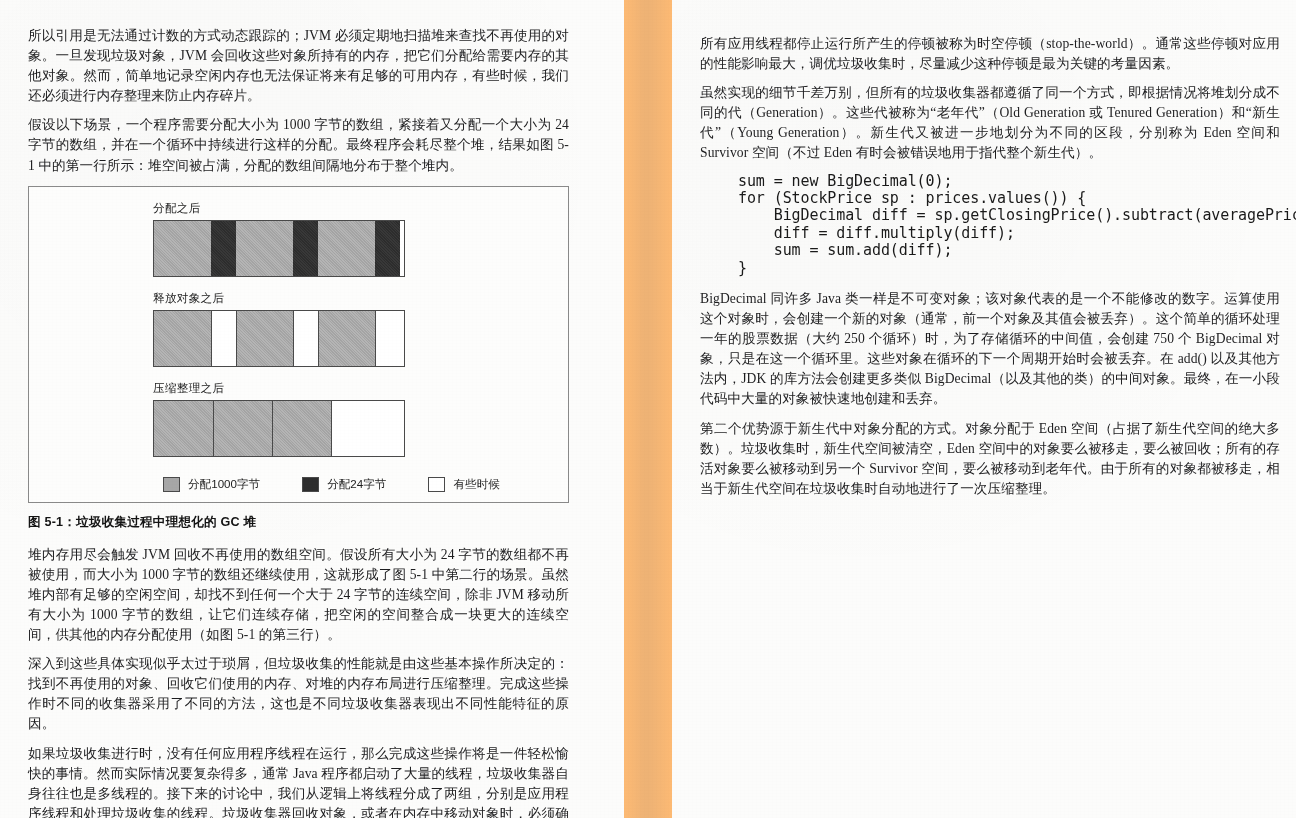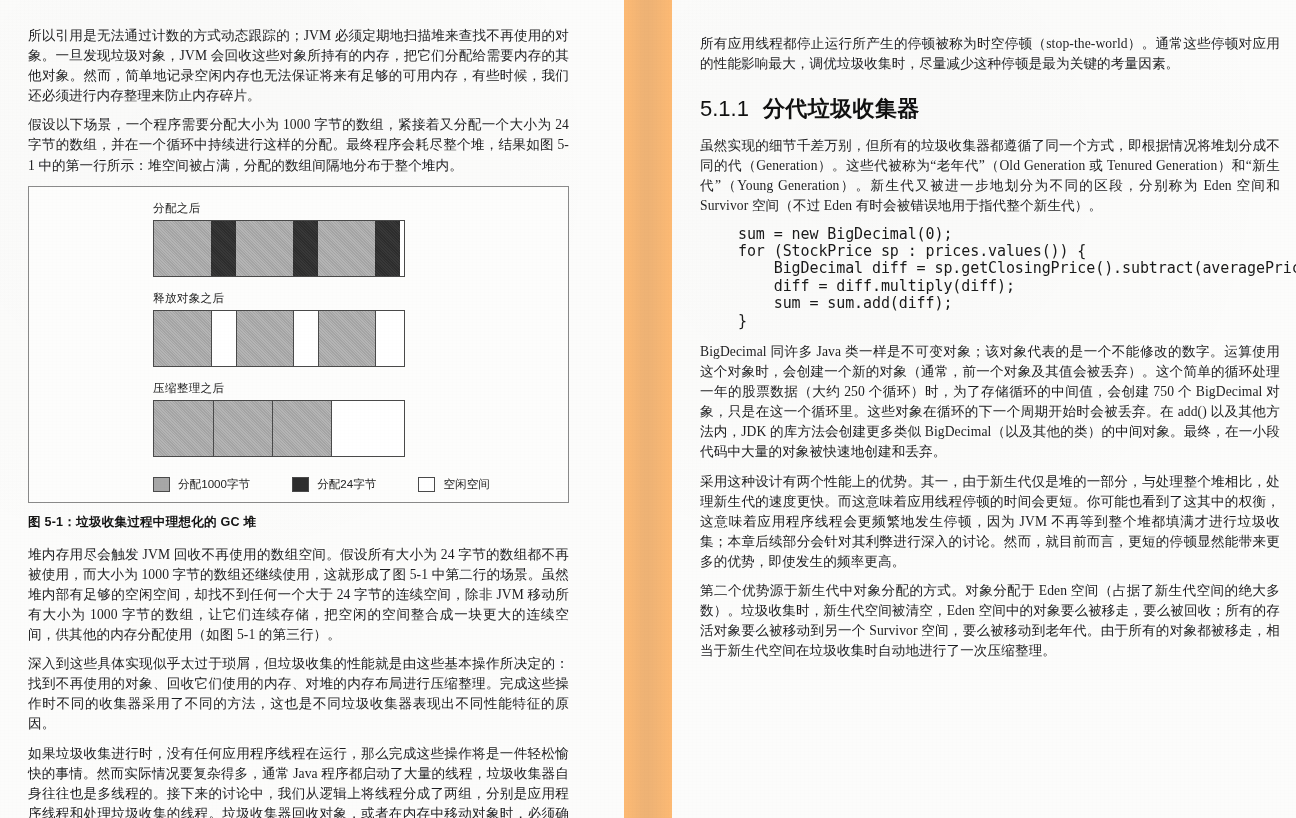--- a/index.html
+++ b/index.html
@@ -135,21 +135,21 @@
 
   .legend {
     display: flex;
     align-items: center;
     padding-left: 124px;
     margin-top: 20px;
     font-family: "Liberation Sans", "DejaVu Sans", sans-serif;
     font-size: 11.6px;
     color: #1e1e1e;
   }
-  .legend .item { display: flex; align-items: center; }
+  .legend .item { display: flex; align-items: center; margin-left: 10px; }
   .legend .item + .item { margin-left: 42px; }
   .legend .swatch {
     width: 17px; height: 15px;
     border: 1.3px solid #4a4a4a;
     margin-right: 8px;
     box-sizing: border-box;
   }
   .legend .swatch.alloc1000 {
     background: #a7a7a7;
   }
@@ -228,55 +228,51 @@
           <div class="item">
             <span class="swatch alloc1000"></span>
             <span>分配1000字节</span>
           </div>
           <div class="item">
             <span class="swatch alloc24"></span>
             <span>分配24字节</span>
           </div>
           <div class="item">
             <span class="swatch free"></span>
-            <span>空闲空间</span>
+            <span>有些时候</span>
           </div>
         </div>
       </div>
 
       <div class="fig-caption">图 5-1：垃圾收集过程中理想化的 GC 堆</div>
 
       <p class="para">堆内存用尽会触发 JVM 回收不再使用的数组空间。假设所有大小为 24 字节的数组都不再被使用，而大小为 1000 字节的数组还继续使用，这就形成了图 5-1 中第二行的场景。虽然堆内部有足够的空闲空间，却找不到任何一个大于 24 字节的连续空间，除非 JVM 移动所有大小为 1000 字节的数组，让它们连续存储，把空闲的空间整合成一块更大的连续空间，供其他的内存分配使用（如图 5-1 的第三行）。</p>
       <p class="para">深入到这些具体实现似乎太过于琐屑，但垃圾收集的性能就是由这些基本操作所决定的：找到不再使用的对象、回收它们使用的内存、对堆的内存布局进行压缩整理。完成这些操作时不同的收集器采用了不同的方法，这也是不同垃圾收集器表现出不同性能特征的原因。</p>
       <p class="para">如果垃圾收集进行时，没有任何应用程序线程在运行，那么完成这些操作将是一件轻松愉快的事情。然而实际情况要复杂得多，通常 Java 程序都启动了大量的线程，垃圾收集器自身往往也是多线程的。接下来的讨论中，我们从逻辑上将线程分成了两组，分别是应用程序线程和处理垃圾收集的线程。垃圾收集器回收对象，或者在内存中移动对象时，必须确保应用程序线程不再继续使用这些对象。这一点在收集器移动对象时尤其重要：在操作过程中，对象的内存地址会发生变化，因此这个过程中任何应用线程都不应再访问该对象。</p>
     </div>
   </div>
 
   <div class="gutter"></div>
 
   <div class="page right">
     <div class="page-body" style="top:34px;">
 
       <p class="para">所有应用线程都停止运行所产生的停顿被称为时空停顿（stop-the-world）。通常这些停顿对应用的性能影响最大，调优垃圾收集时，尽量减少这种停顿是最为关键的考量因素。</p>
 
-      <div class="heading">
-        <span class="num">5.1.1</span><span>分代垃圾收集器</span>
-      </div>
 
       <p class="para">虽然实现的细节千差万别，但所有的垃圾收集器都遵循了同一个方式，即根据情况将堆划分成不同的代（Generation）。这些代被称为“老年代”（Old Generation 或 Tenured Generation）和“新生代”（Young Generation）。新生代又被进一步地划分为不同的区段，分别称为 Eden 空间和 Survivor 空间（不过 Eden 有时会被错误地用于指代整个新生代）。</p>
 
       <pre class="code">sum = new BigDecimal(0);
 for (StockPrice sp : prices.values()) {
     BigDecimal diff = sp.getClosingPrice().subtract(averagePrice);
     diff = diff.multiply(diff);
     sum = sum.add(diff);
 }</pre>
 
       <p class="para">BigDecimal 同许多 Java 类一样是不可变对象；该对象代表的是一个不能修改的数字。运算使用这个对象时，会创建一个新的对象（通常，前一个对象及其值会被丢弃）。这个简单的循环处理一年的股票数据（大约 250 个循环）时，为了存储循环的中间值，会创建 750 个 BigDecimal 对象，只是在这一个循环里。这些对象在循环的下一个周期开始时会被丢弃。在 add() 以及其他方法内，JDK 的库方法会创建更多类似 BigDecimal（以及其他的类）的中间对象。最终，在一小段代码中大量的对象被快速地创建和丢弃。</p>
-      <p class="para">采用这种设计有两个性能上的优势。其一，由于新生代仅是堆的一部分，与处理整个堆相比，处理新生代的速度更快。而这意味着应用线程停顿的时间会更短。你可能也看到了这其中的权衡，这意味着应用程序线程会更频繁地发生停顿，因为 JVM 不再等到整个堆都填满才进行垃圾收集；本章后续部分会针对其利弊进行深入的讨论。然而，就目前而言，更短的停顿显然能带来更多的优势，即使发生的频率更高。</p>
       <p class="para">第二个优势源于新生代中对象分配的方式。对象分配于 Eden 空间（占据了新生代空间的绝大多数）。垃圾收集时，新生代空间被清空，Eden 空间中的对象要么被移走，要么被回收；所有的存活对象要么被移动到另一个 Survivor 空间，要么被移动到老年代。由于所有的对象都被移走，相当于新生代空间在垃圾收集时自动地进行了一次压缩整理。</p>
 
     </div>
   </div>
 
 </div>
 
 <div id="grain"></div>
 
 </body></html>

